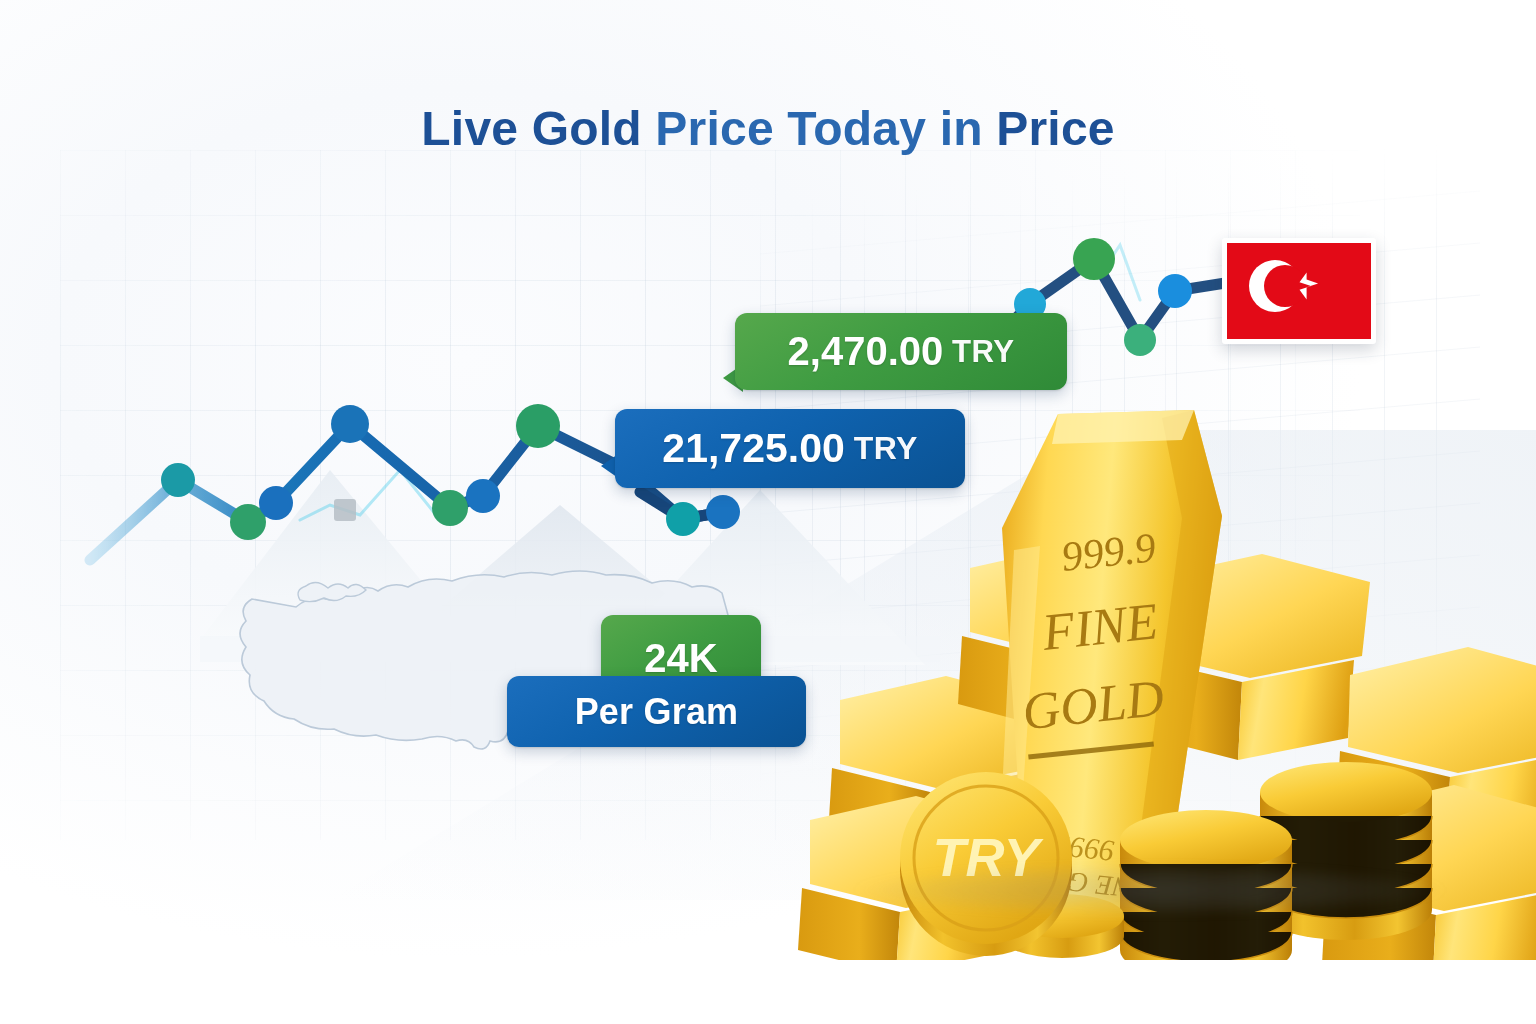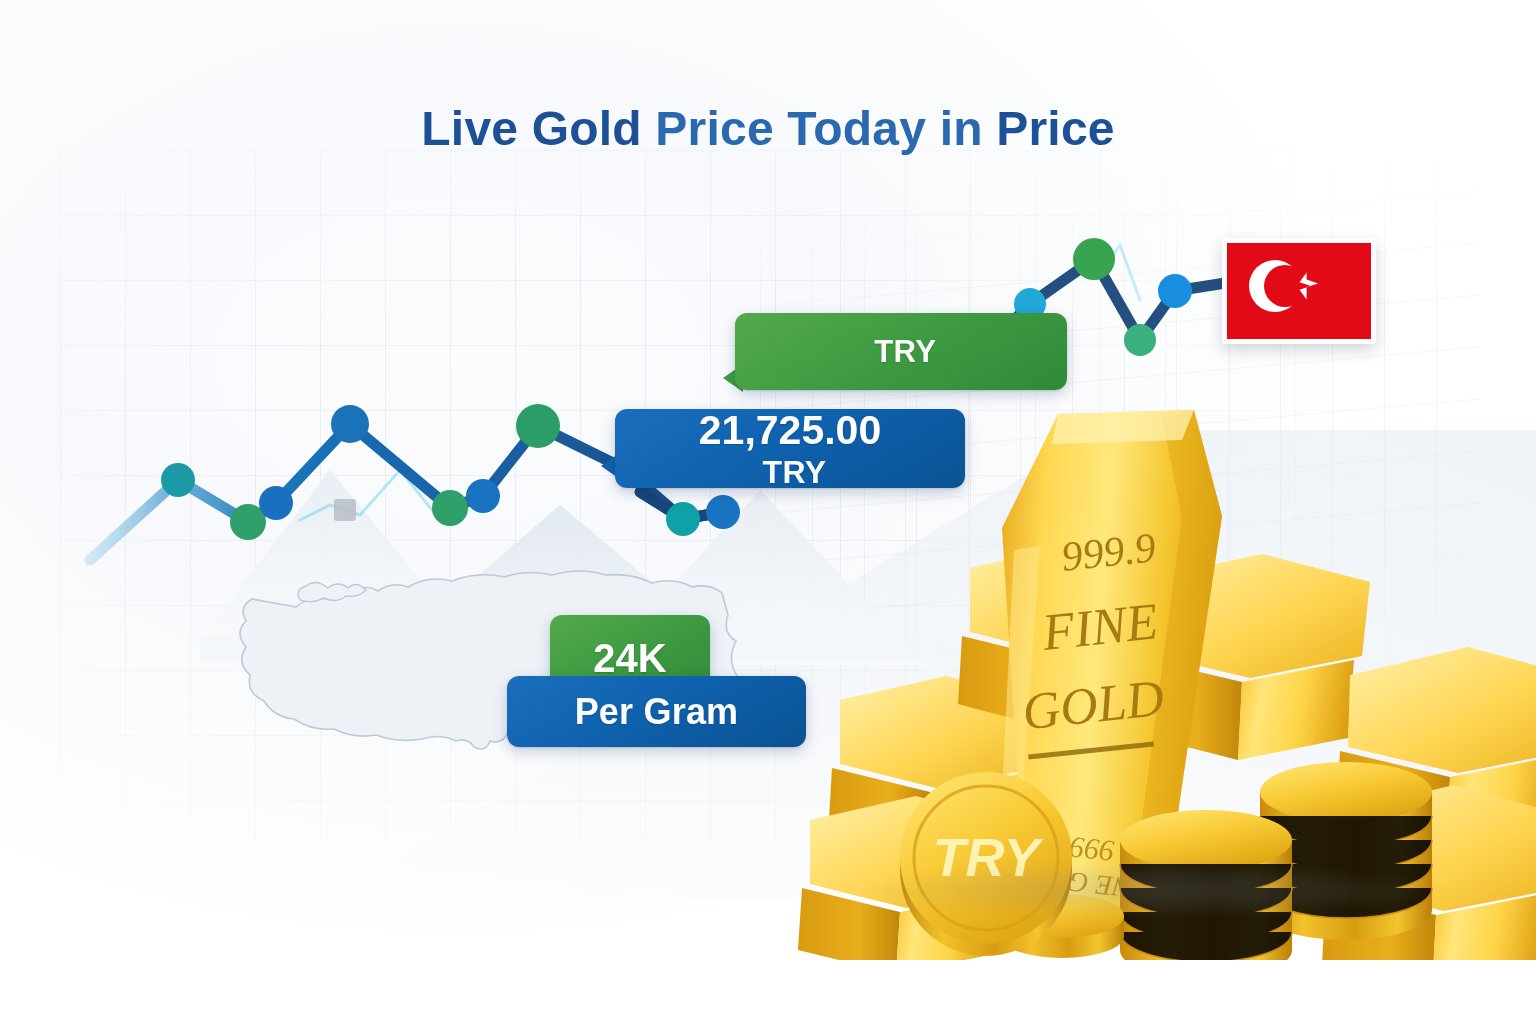--- a/index.html
+++ b/index.html
@@ -43,24 +43,24 @@
   .title .b{font-weight:700;color:#1d5096;text-align:center;}
   .title .l{font-weight:700;color:#2a68b0;}
   
   .badge{
     position:absolute;display:flex;align-items:center;justify-content:center;
     color:#ffffff;border-radius:12px;white-space:nowrap;
     box-shadow:0 5px 14px rgba(20,50,90,.22), 0 1px 2px rgba(0,0,0,.12);
     text-shadow:0 1px 2px rgba(0,0,0,.18);
   }
   .badge.green{background:linear-gradient(150deg,#56a84c 0%,#3f9c42 45%,#2f8a37 100%);}
-  .badge.blue {background:linear-gradient(150deg,#1b6ebd 0%,#0f62ae 45%,#0a5293 100%);flex-direction:column;}
+  .badge.blue {background:linear-gradient(150deg,#1b6ebd 0%,#0f62ae 45%,#0a5293 100%);}
   .b-green-price{left:735px;top:313px;width:332px;height:77px;font-size:40px;}
   .b-blue-price {left:615px;top:409px;width:350px;height:79px;font-size:41px;}
-  .b-24k        {left:550px;top:615px;width:160px;height:86px;font-size:40px;}
+  .b-24k        {left:601px;top:615px;width:160px;height:86px;font-size:40px;}
   .b-gram       {left:507px;top:676px;width:299px;height:71px;font-size:36px;}
   .b-tola       {left:510px;top:770px;width:228px;height:70px;font-size:36px;border-radius:11px;}
   .amt{font-weight:700;}
   .cur{font-weight:600;font-size:.78em;margin-left:.28em;letter-spacing:.4px;}
   .badge.green .cur,.badge.blue .cur{opacity:.97;}
   .b-24k .amt{font-weight:700;}
   .b-gram .amt,.b-tola .amt{font-weight:600;letter-spacing:.2px;}
   
   .tail{position:absolute;width:0;height:0;}
   .tail-green{left:723px;top:364px;border-top:14px solid transparent;border-bottom:14px solid transparent;border-right:20px solid #3f9c42;}
@@ -308,20 +308,21 @@
       <circle cx="48" cy="43" r="26" fill="#ffffff"></circle>
       <circle cx="58" cy="43" r="21" fill="#e30a17"></circle>
       <polygon fill="#ffffff" points="84,43 72.5,46.8 79.6,56.6 79.6,44.3 91.1,40.4 79.6,36.5 79.6,29.4 72.5,39.2"></polygon>
     </svg>
   </div>
 
   <div class="tail tail-green"></div>
   <div class="tail tail-blue"></div>
 
   <div class="badge green b-green-price">
+    <span class="amt">2,470.00</span>
     <span class="cur">TRY</span>
   </div>
 
   <div class="badge blue b-blue-price">
     <span class="amt">21,725.00</span>
     <span class="cur">TRY</span>
   </div>
 
   <div class="badge green b-24k">
     <span class="amt">24K</span>

